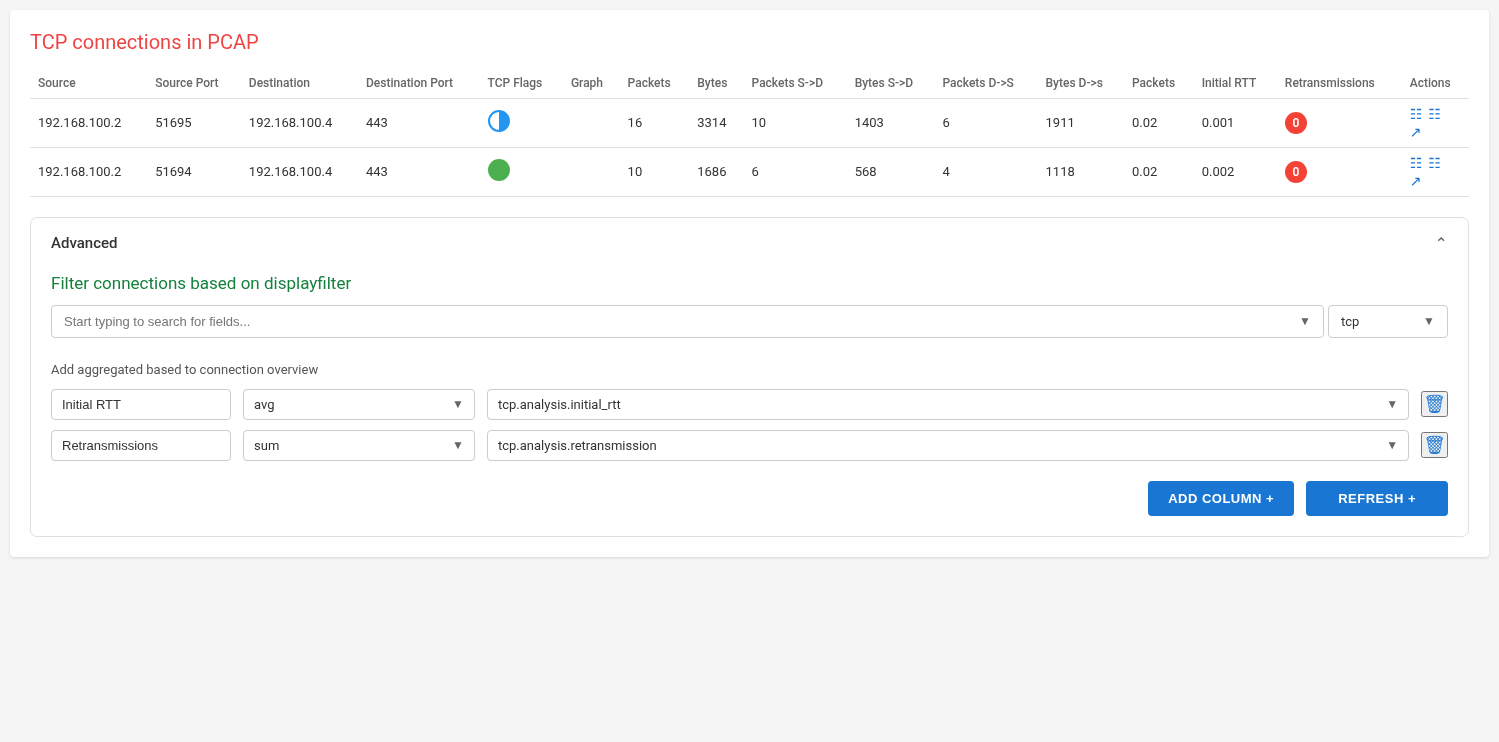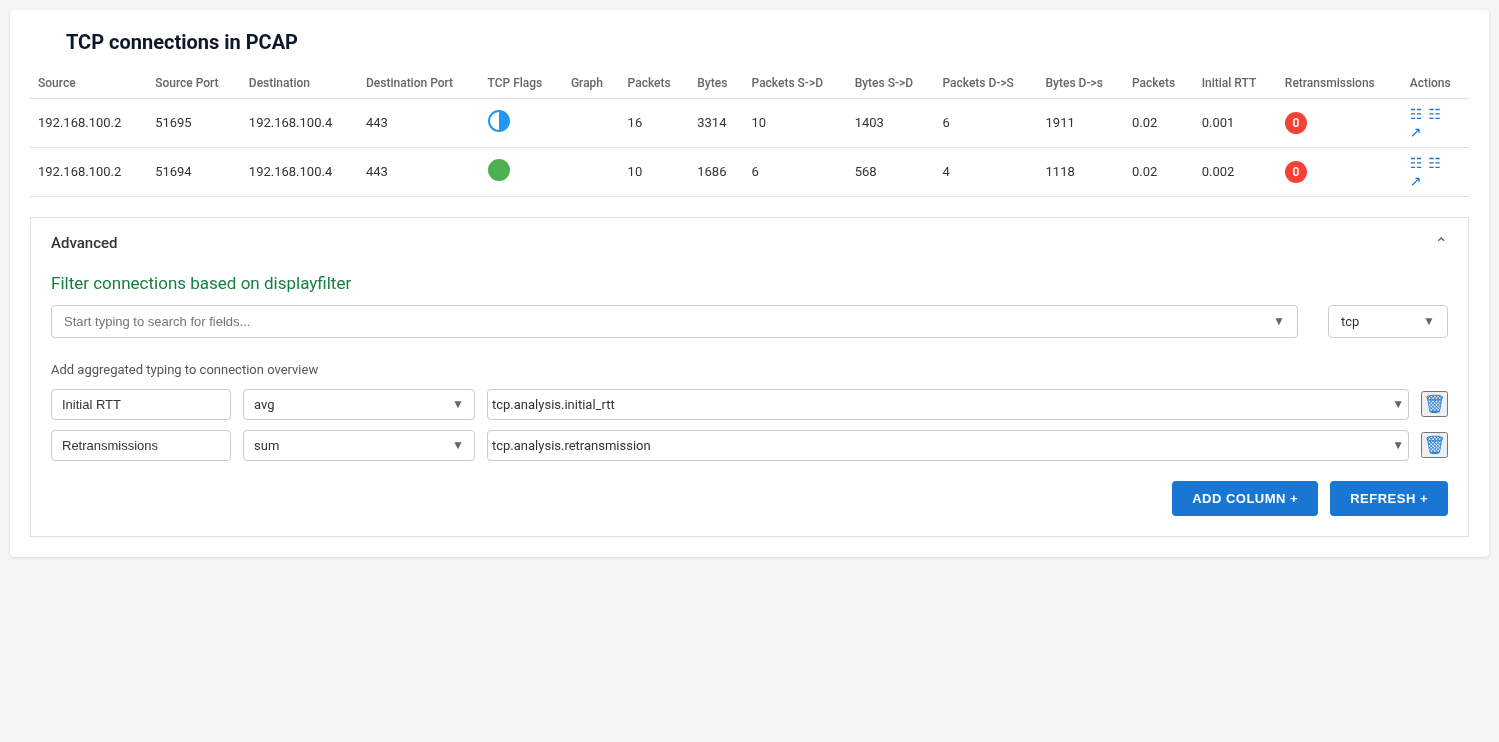--- a/index.html
+++ b/index.html
@@ -11,24 +11,23 @@
     }
     .page-container {
       background: #fff;
       margin: 10px;
       border-radius: 4px;
       box-shadow: 0 1px 3px rgba(0,0,0,0.12);
       padding: 20px 20px 20px 20px;
     }
     .page-title {
       font-size: 20px;
-      font-weight: 700;
+      font-weight: 400;
       margin-bottom: 16px;
-      color: #0f172a;
-      margin-left: 36px;
+      color: #ef4444;
     }
     
     .connections-table {
       width: 100%;
       border-collapse: collapse;
       margin-bottom: 20px;
     }
     .connections-table th {
       text-align: left;
       font-weight: 500;
@@ -60,21 +59,21 @@
       cursor: pointer;
       font-size: 14px;
       background: none;
       border: none;
       padding: 0;
       line-height: 1;
     }
     
     .advanced-section {
       border: 1px solid #e0e0e0;
-      border-radius: 0;
+      border-radius: 7px;
       padding: 16px 20px 20px;
       margin-top: 12px;
     }
     .advanced-header {
       display: flex;
       justify-content: space-between;
       align-items: center;
       margin-bottom: 20px;
     }
     .advanced-title {
@@ -87,21 +86,21 @@
       color: #666;
       font-size: 16px;
     }
     .section-label {
       font-size: 17px;
       color: #15803d;
       margin-bottom: 12px;
     }
     .filter-row {
       display: flex;
-      gap: 30px;
+      gap: 4px;
       align-items: center;
       margin-bottom: 24px;
     }
     .search-field {
       flex: 1;
       border: 1px solid #ccc;
       border-radius: 4px;
       padding: 8px 12px;
       font-size: 13px;
       color: #999;
@@ -159,21 +158,21 @@
       font-size: 13px;
       width: 232px;
       display: flex;
       align-items: center;
       justify-content: space-between;
       cursor: pointer;
     }
     .col-field-dropdown {
       border: 1px solid #ccc;
       border-radius: 4px;
-      padding: 7px 4px;
+      padding: 7px 10px;
       font-size: 13px;
       flex: 1;
       display: flex;
       align-items: center;
       justify-content: space-between;
       cursor: pointer;
     }
     .delete-icon {
       color: #1976D2;
       cursor: pointer;
@@ -198,21 +197,21 @@
       display: flex;
       align-items: center;
       gap: 6px;
       text-align: right;
     }
     .btn-refresh {
       background: #1976D2;
       color: #fff;
       border: none;
       border-radius: 4px;
-      padding: 10px 20px;
+      padding: 10px 32px;
       font-size: 13px;
       font-weight: 600;
       cursor: pointer;
       letter-spacing: 0.5px;
       display: flex;
       align-items: center;
       gap: 6px;
     }
   </style>
 </head>
@@ -318,21 +317,21 @@
       <div class="search-field">
         <input type="text" placeholder="Start typing to search for fields..." style="">
         <span class="dropdown-arrow">▼</span>
       </div>
       <div class="protocol-dropdown">
         <span>tcp</span>
         <span class="dropdown-arrow">▼</span>
       </div>
     </div>
 
-    <div class="aggregated-label">Add aggregated typing to connection overview</div>
+    <div class="aggregated-label">Add aggregated based to connection overview</div>
 
     <div id="agg-columns">
         <div class="column-row">
     <input class="col-name-input" type="text" value="Initial RTT" style="">
     <div class="col-func-dropdown">
       <span>avg</span>
       <span class="dropdown-arrow">▼</span>
     </div>
     <div class="col-field-dropdown">
       <span>tcp.analysis.initial_rtt</span>

